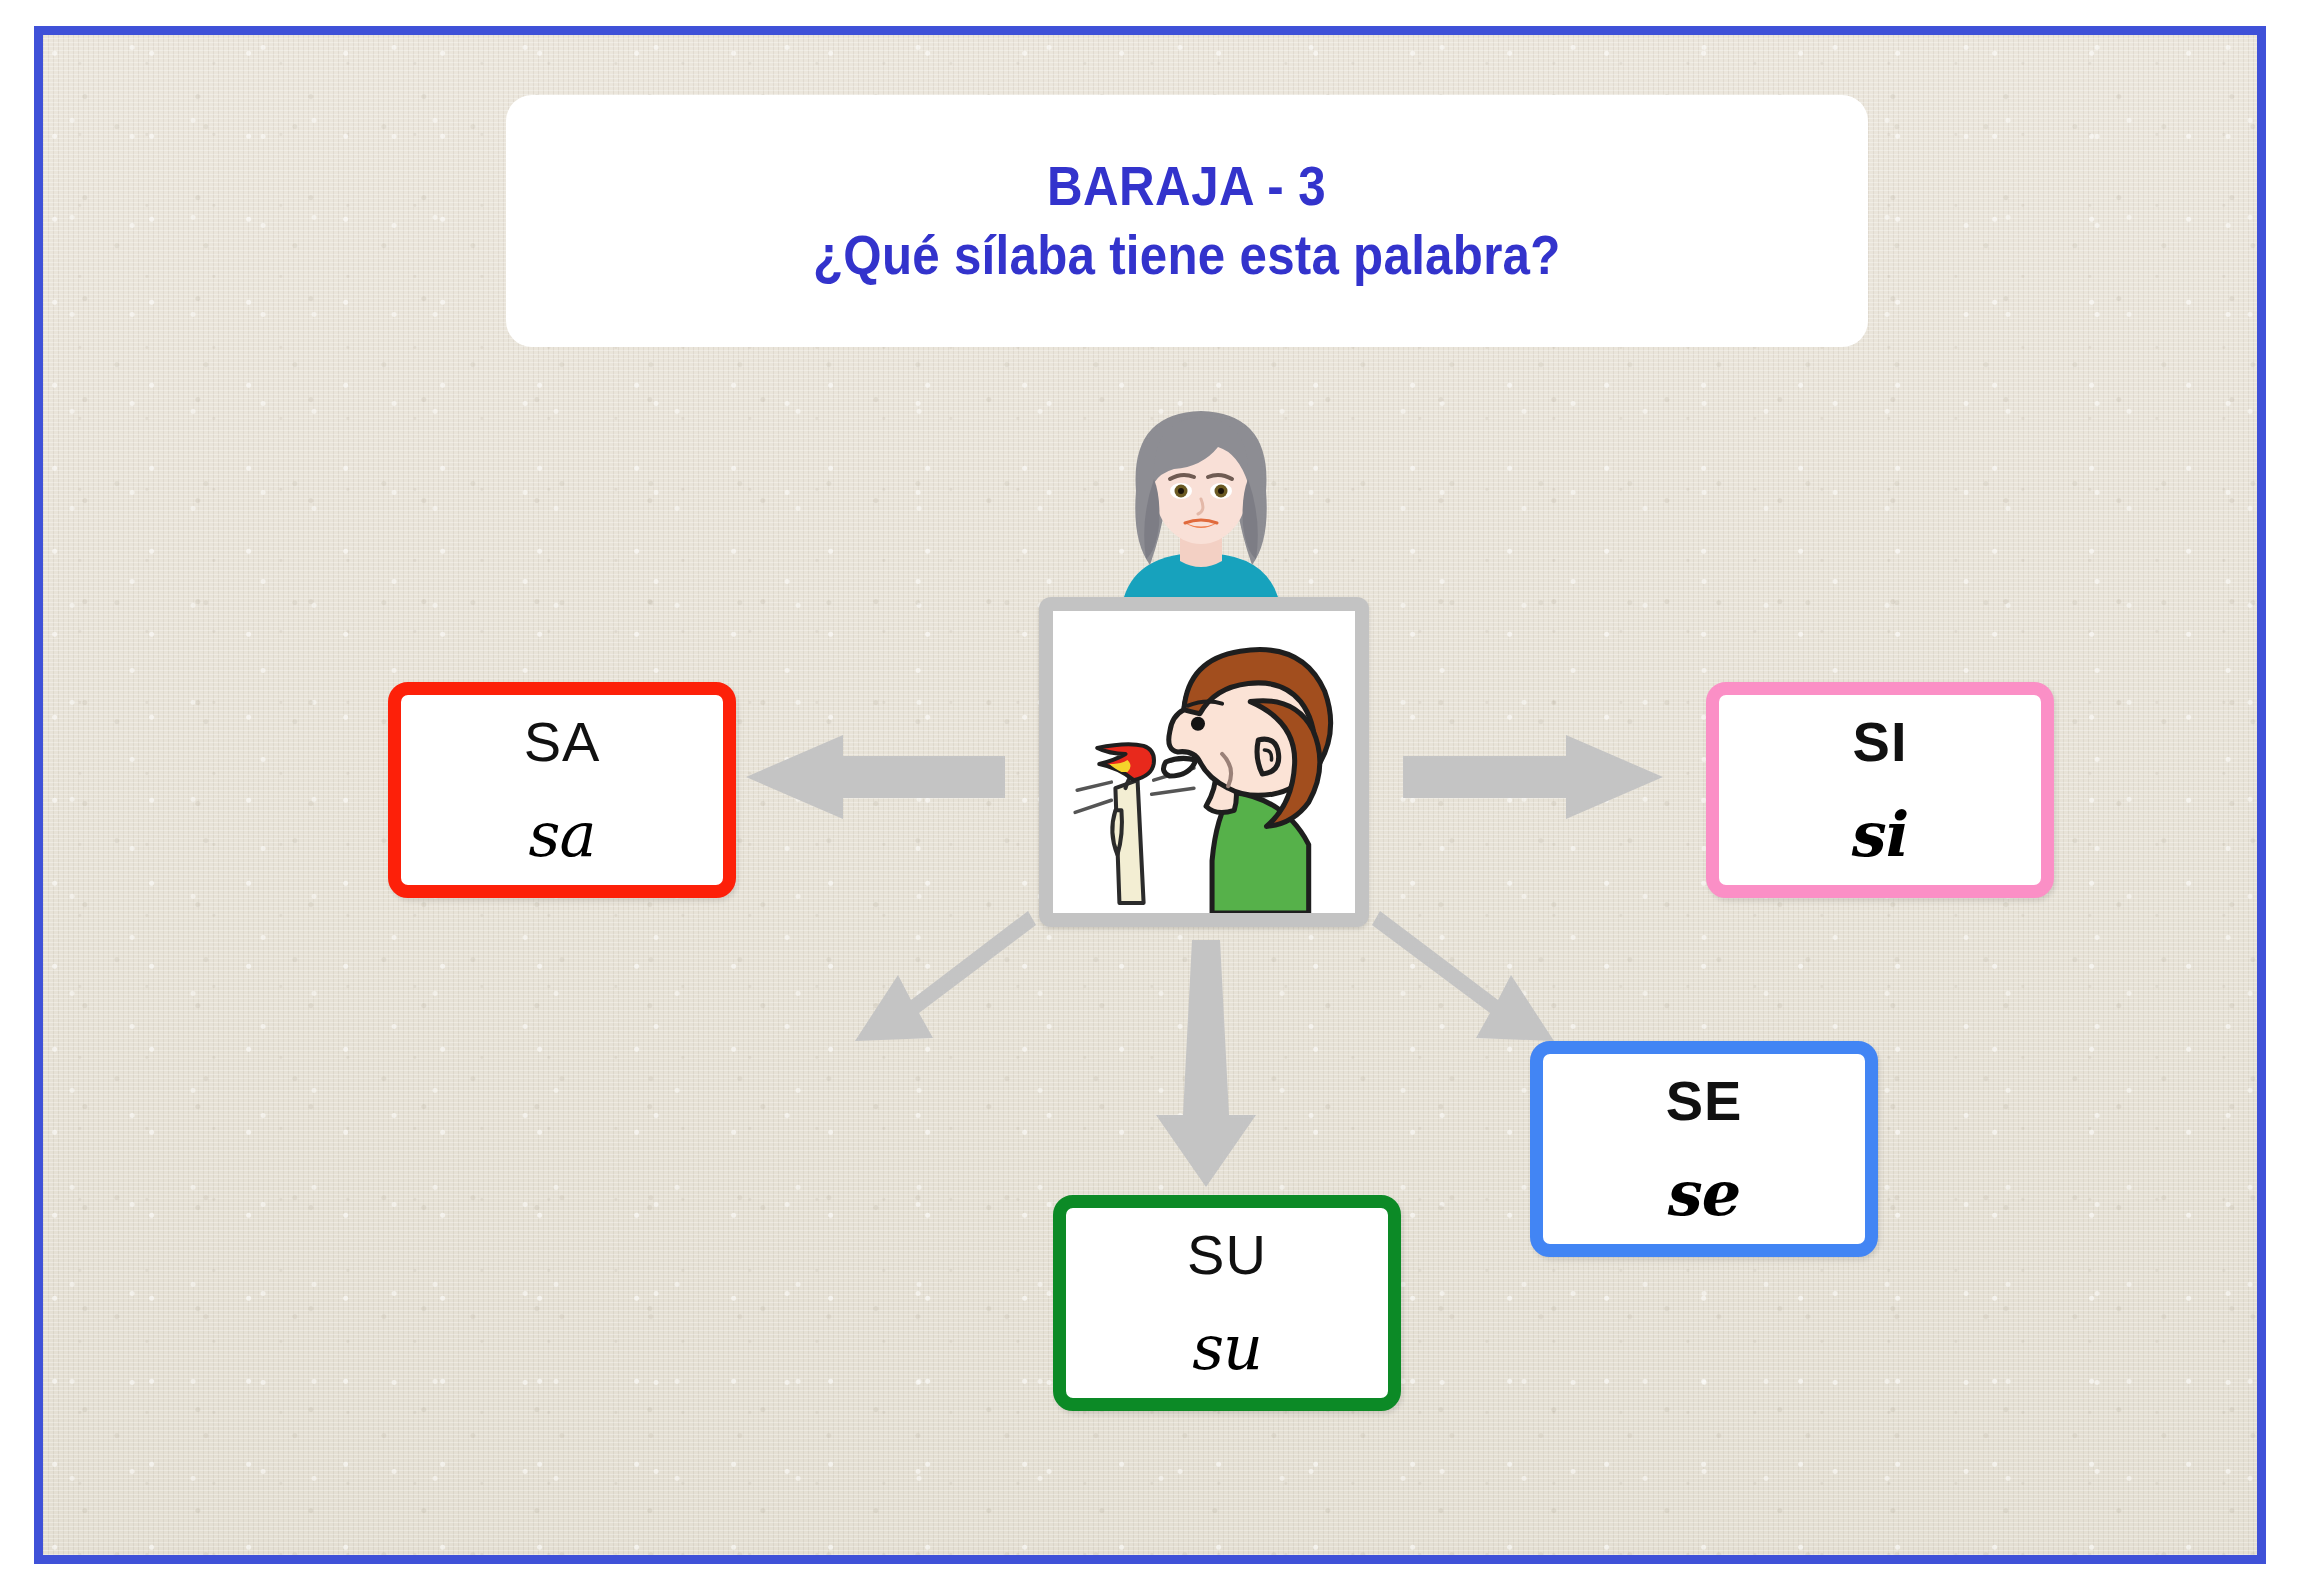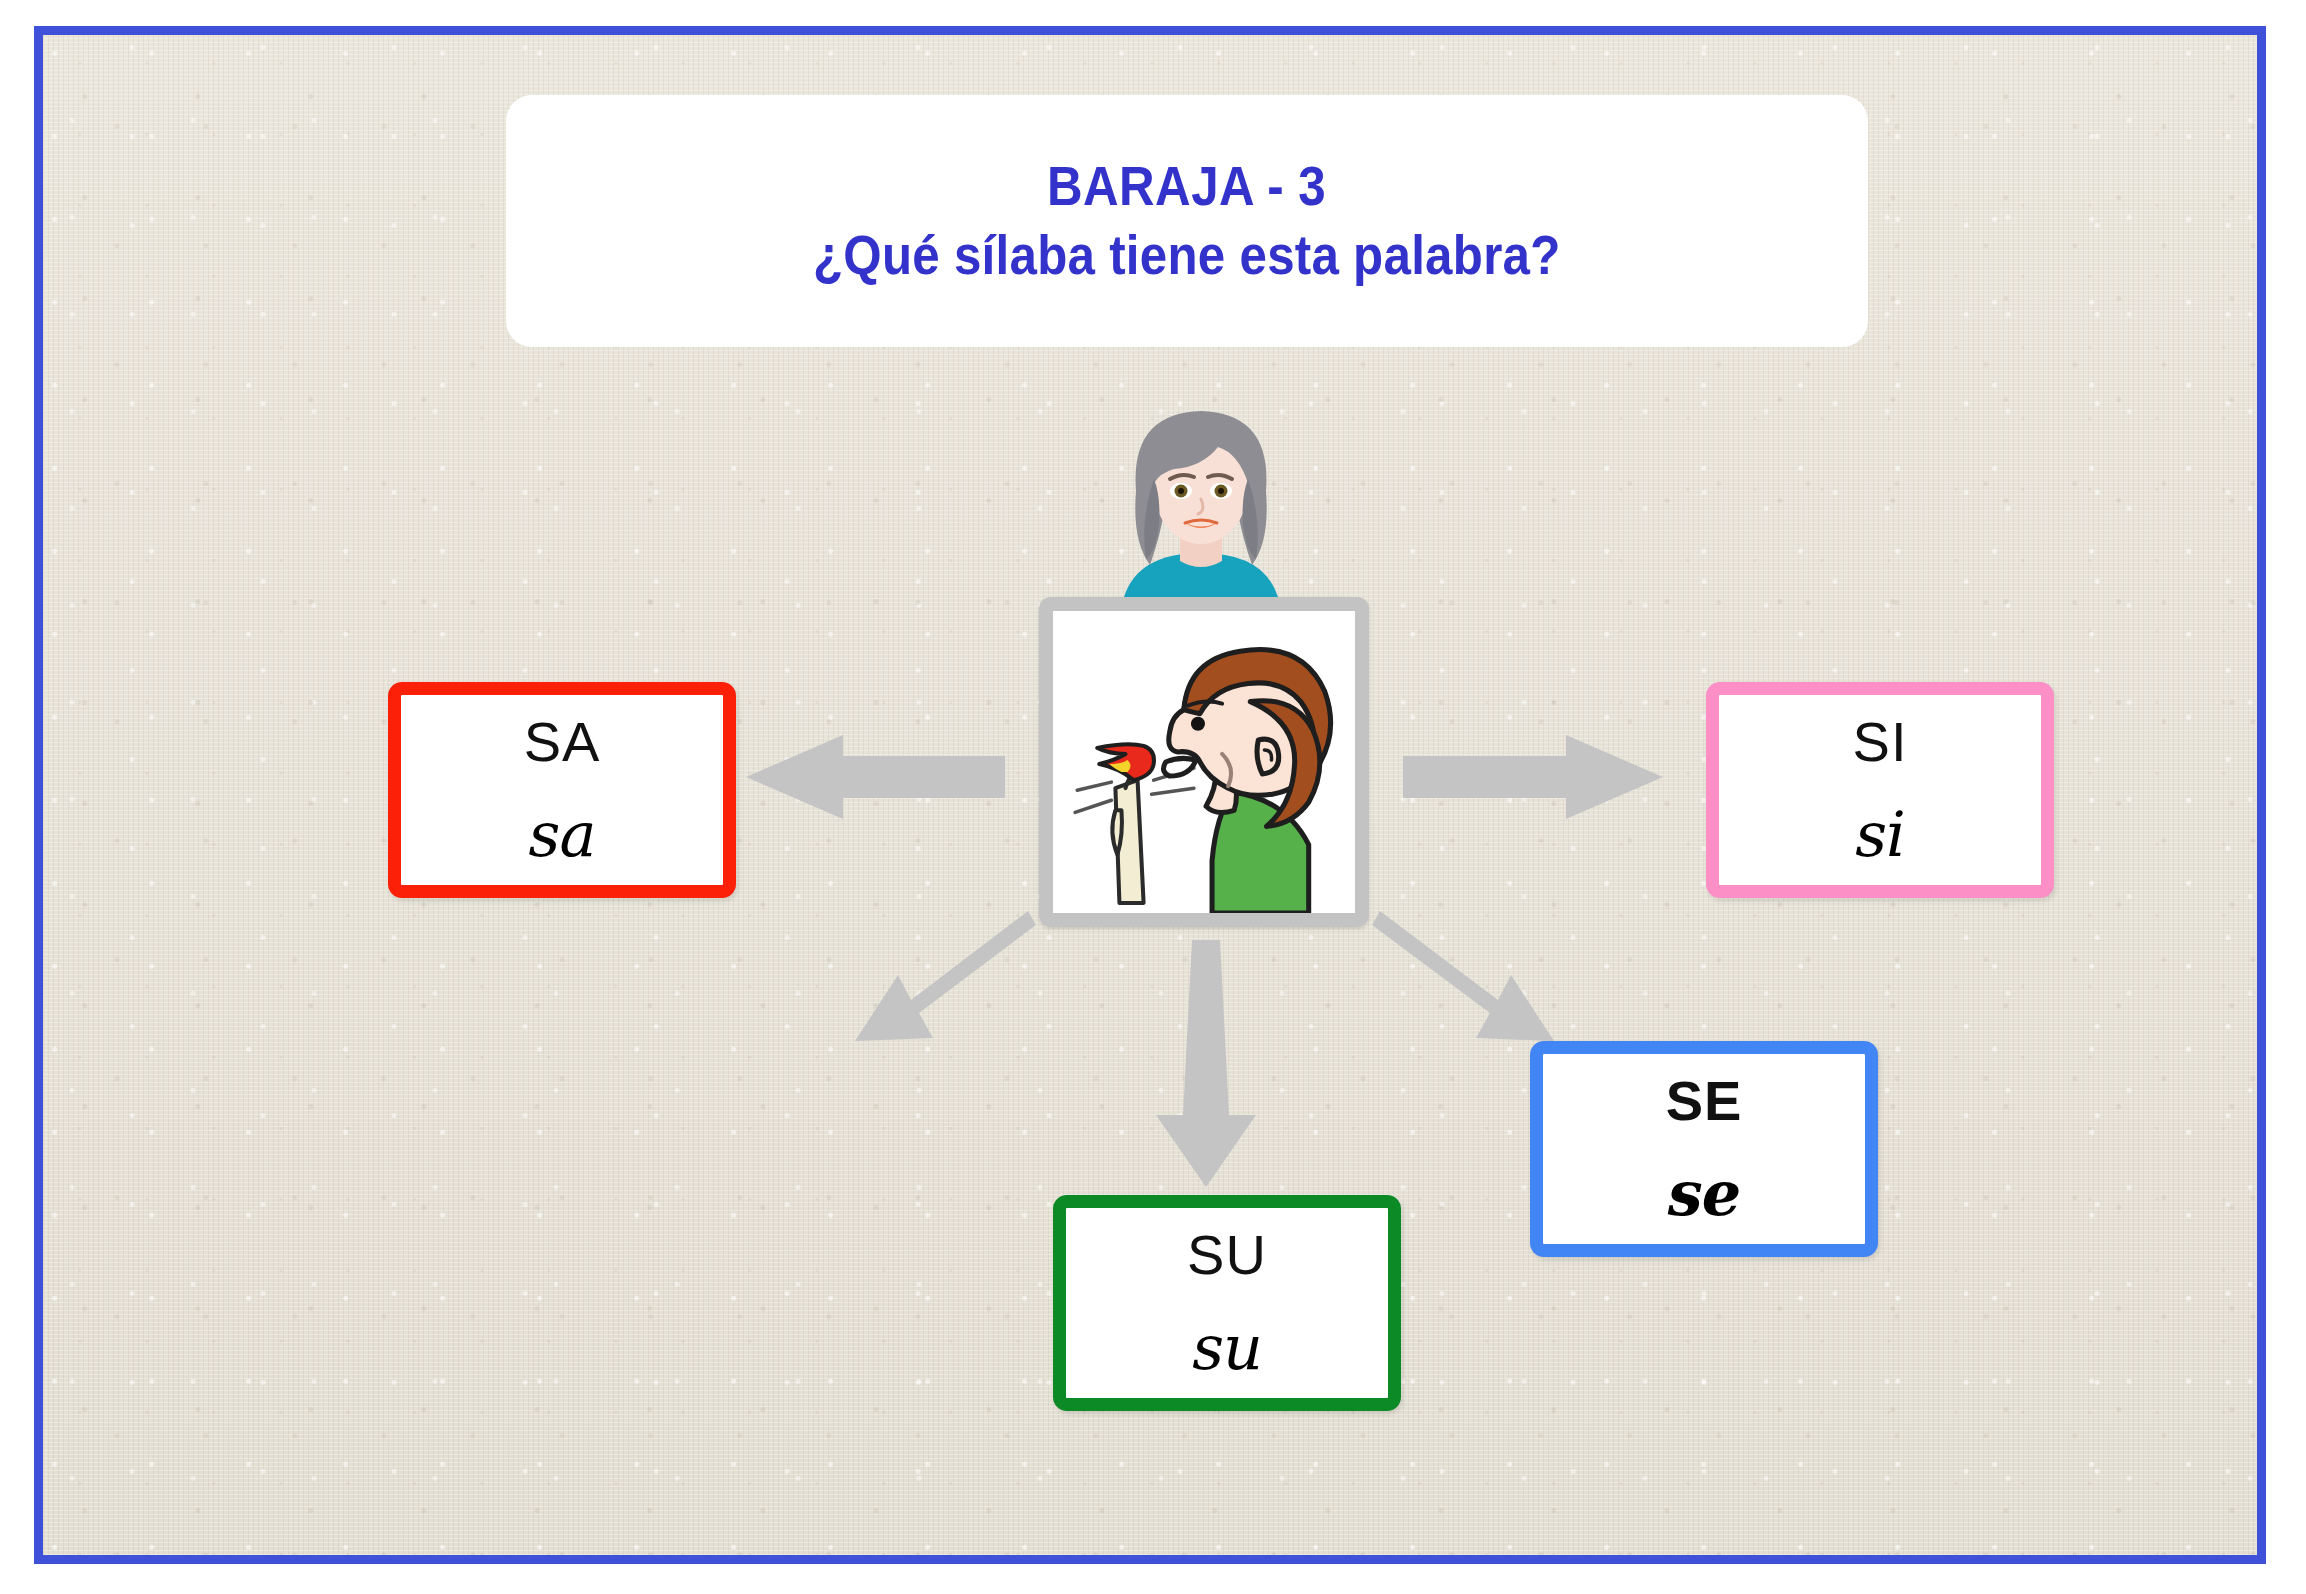--- a/index.html
+++ b/index.html
@@ -98,21 +98,21 @@
     overflow: hidden;
   }
 
   
   .card {
     position: absolute;
     box-sizing: border-box;
     background: #ffffff;
     border-style: solid;
     border-width: 13px;
-    border-radius: 14px;
+    border-radius: 20px;
     display: flex;
     flex-direction: column;
     align-items: center;
     justify-content: center;
     box-shadow: 2px 3px 5px rgba(0,0,0,.10);
   }
   .card .upper {
     font-size: 56px;
     color: #111111;
     line-height: 1;
@@ -122,21 +122,21 @@
   .card .cursive {
     font-family: "DejaVu Serif", serif;
     font-style: italic;
     font-size: 62px;
     color: #000000;
     line-height: 1;
     letter-spacing: -1px;
   }
 
   #card-sa { left: 345px;  top: 647px;  width: 348px; height: 216px; border-color: #fd2009; }
-  #card-si { left: 1663px; top: 647px;  width: 348px; height: 216px; border-color: #fb8fc6; }
+  #card-si { left: 1663px; top: 647px;  width: 348px; height: 216px; border-color: #fb8fc6; font-weight: bold; }
   #card-so { left: 507px;  top: 1006px; width: 348px; height: 216px; border-color: #fbc02d; }
   #card-se { left: 1487px; top: 1006px; width: 348px; height: 216px; border-color: #4285f4; font-weight: bold; }
   #card-su { left: 1010px; top: 1160px; width: 348px; height: 216px; border-color: #0c8a26; }
 
   
   #arrows {
     position: absolute;
     left: 0; top: 0;
     width: 2232px;
     height: 1538px;

